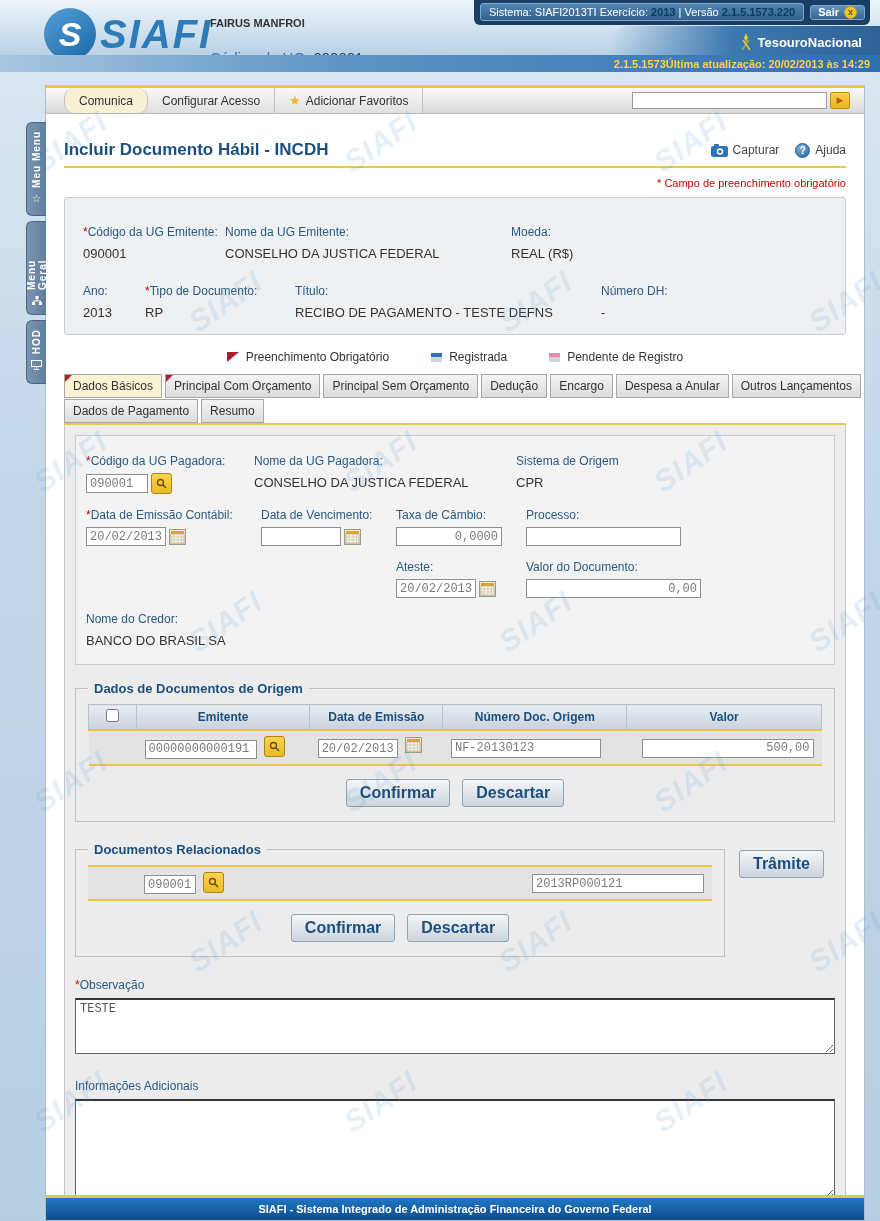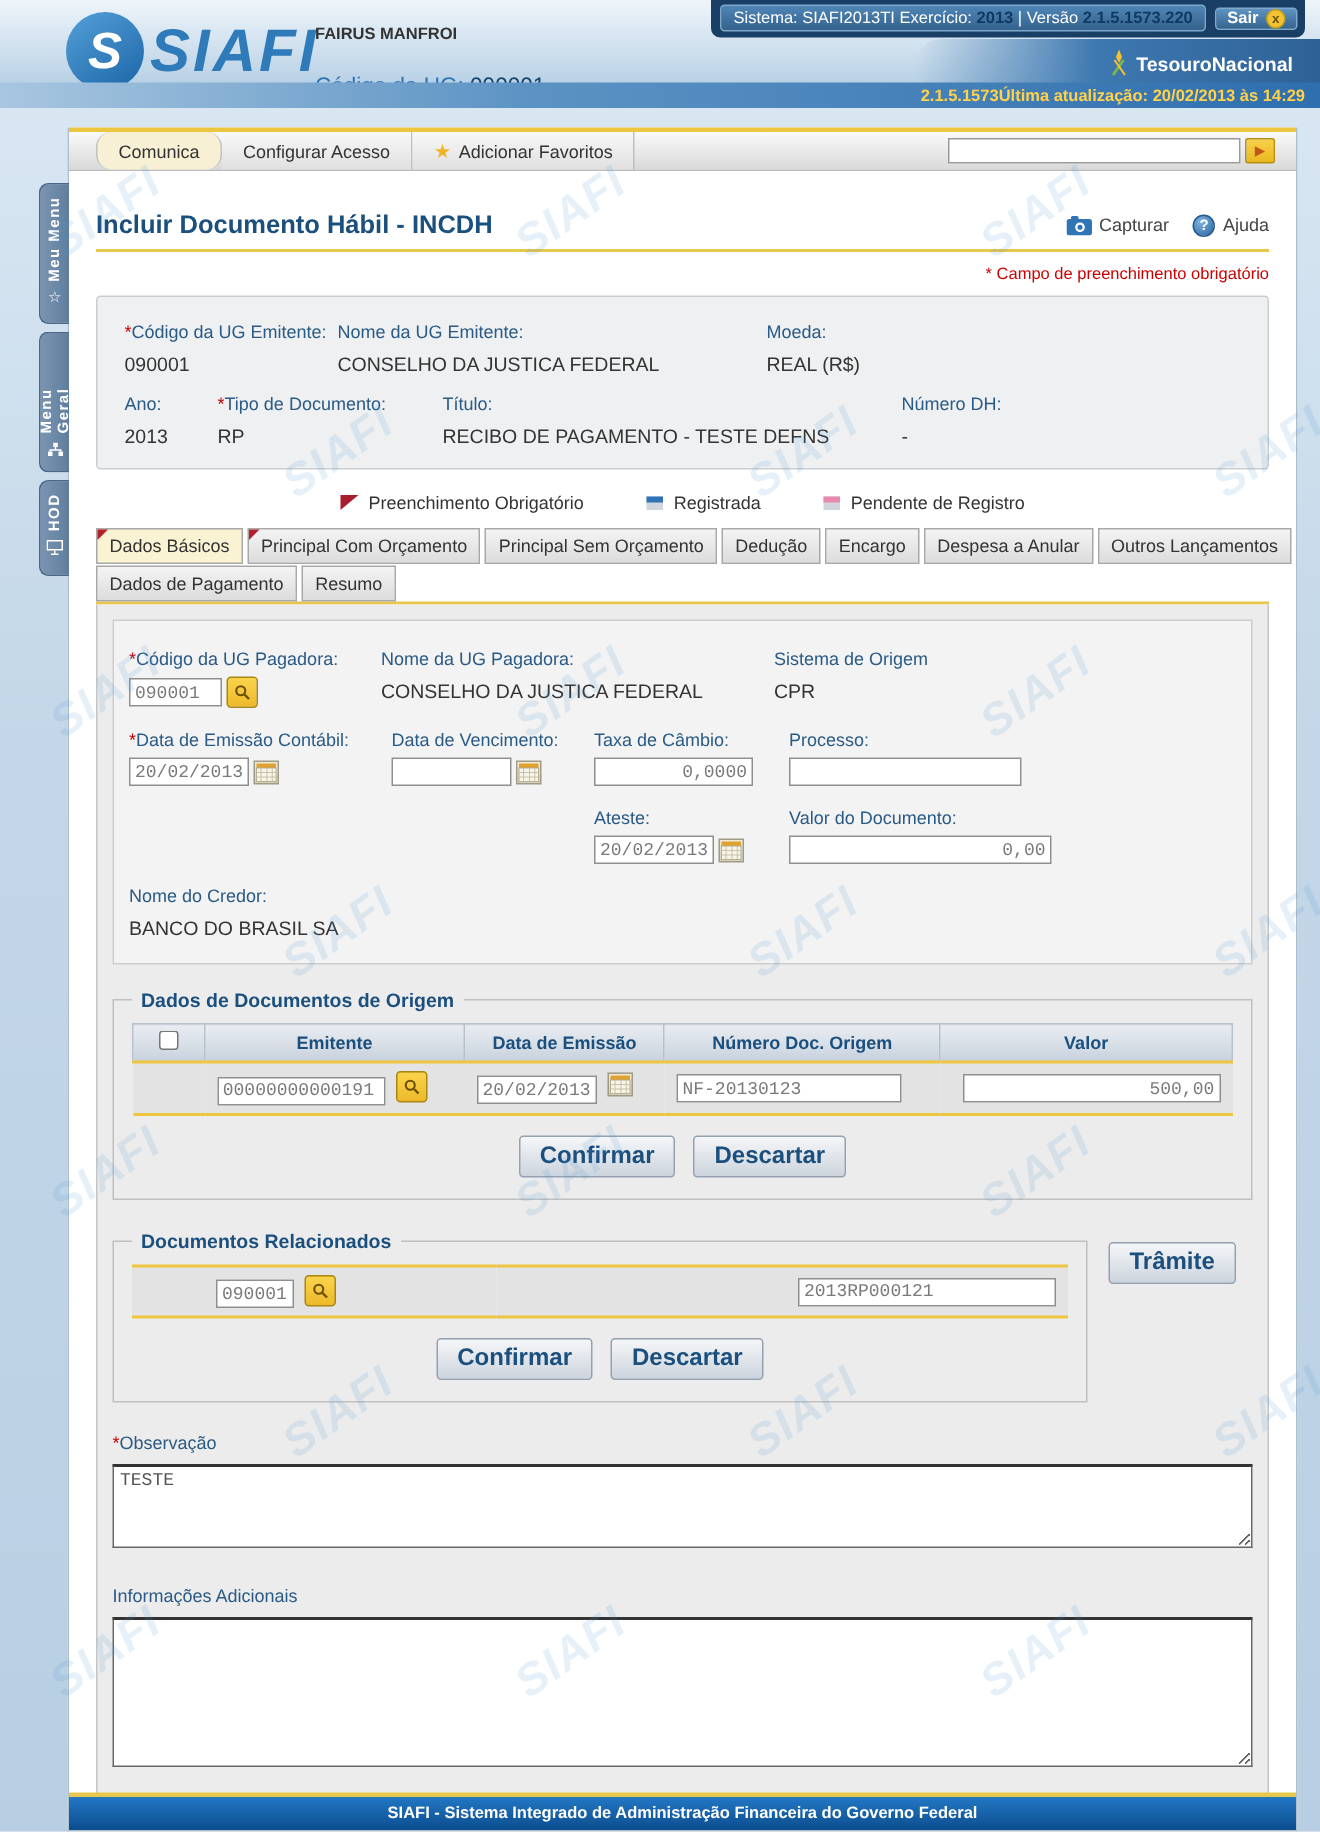--- a/index.html
+++ b/index.html
@@ -87,21 +87,21 @@
   .t-action { display:flex; gap:5px; align-items:center; font-size:12px; color:#444; cursor:pointer; }
   .help-icon { width:15px; height:15px; border-radius:50%;
     background:radial-gradient(circle at 35% 30%,#7fb3e0,#2a64a0); color:#fff; font-size:10px;
     font-weight:bold; display:flex; align-items:center; justify-content:center; border:1px solid #25598f; }
   .rule { height:2px; background:#e8c84c; margin-top:6px; }
   .required-note { text-align:right; color:#c00; font-size:11px; margin:9px 0 8px; }
   .req { color:#c00; }
 
   .doc-header { background:#eef0f1; border:1px solid #c9ced3; border-radius:3px;
     padding:4px 0 14px 18px; }
-  .dh-row { display:flex; margin-top:12px; }
+  .dh-row { display:flex; margin-top:23px; }
   .f-label { font-size:12px; color:#2a5a86; }
   .f-value { font-size:13px; color:#333; margin-top:7px; }
   .dh-r1-c1{width:142px;} .dh-r1-c2{width:286px;} .dh-r1-c3{flex:1;}
   .dh-r2-c1{width:62px;} .dh-r2-c2{width:150px;} .dh-r2-c3{width:306px;} .dh-r2-c4{flex:1;}
 
   .legend-row { display:flex; justify-content:center; gap:42px; margin:15px 0 10px; align-items:center; }
   .legend-item { display:flex; gap:7px; align-items:center; font-size:12px; color:#333; }
   .flag-icon { width:0; height:0; border-top:10px solid #a81e2e; border-right:12px solid transparent; }
   .reg-icon { width:11px; height:9px; background:#cfd6dd; border-top:4px solid #2f74b5; }
   .pend-icon { width:11px; height:9px; background:#cfd6dd; border-top:4px solid #e889ad; }

